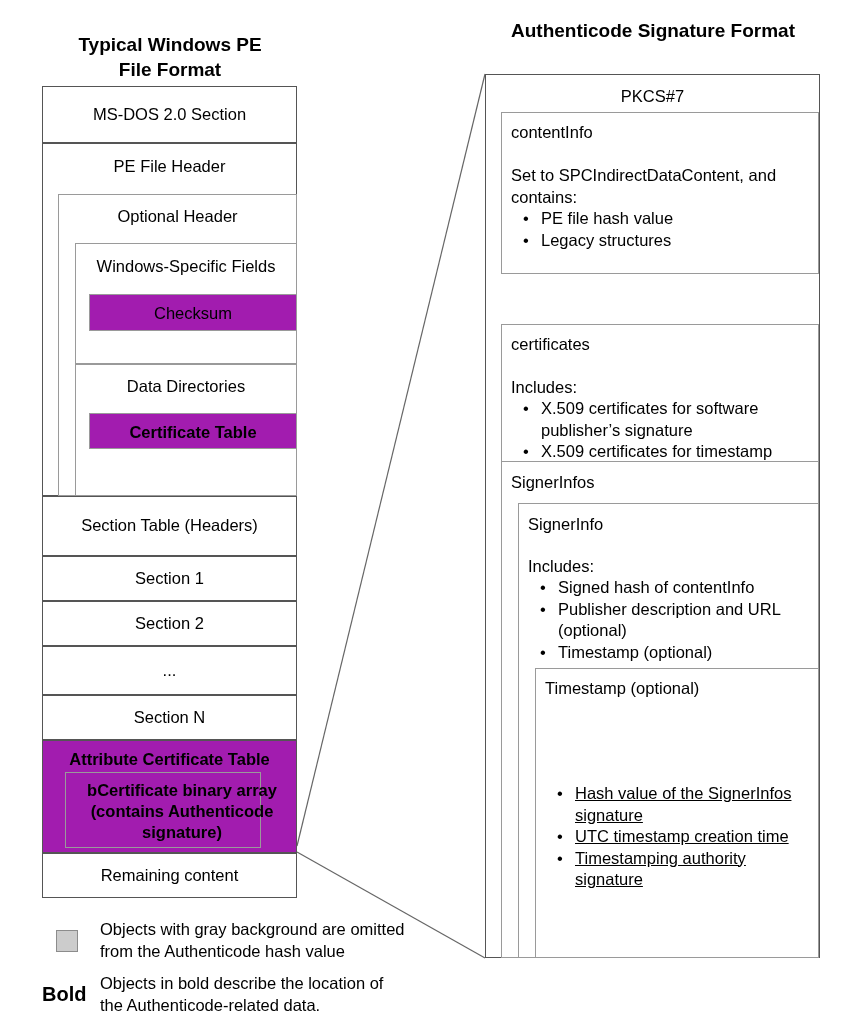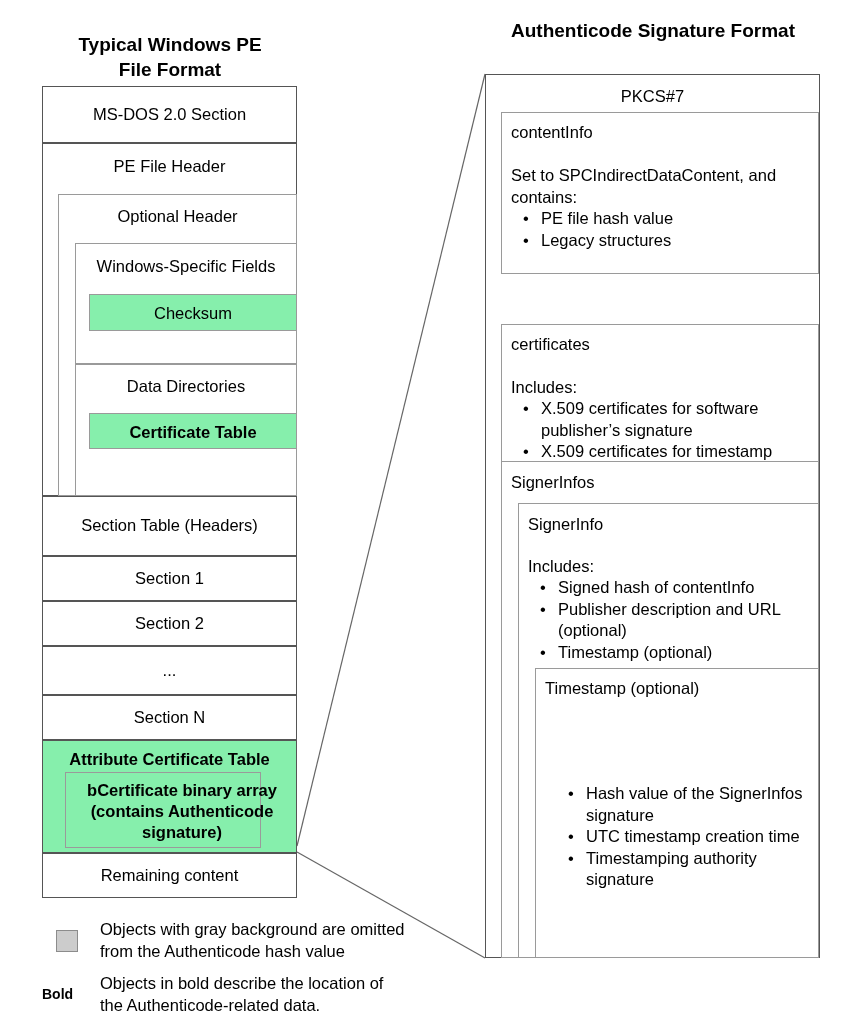--- a/index.html
+++ b/index.html
@@ -34,21 +34,21 @@
 
   
   .box {
     border: 1px solid #9a9a9a;
     background: #ffffff;
   }
   .box-dark {
     border: 1px solid #555555;
   }
   .gray {
-    background: #86efac;
+    background: #a21caf;
   }
   .label-center {
     width: 100%;
     text-align: center;
     font-size: 16.5px;
     line-height: 20px;
   }
   .bold { font-weight: bold; }
 
   
@@ -95,21 +95,21 @@
     font-size: 16.5px;
     line-height: 21.5px;
   }
   .legend-swatch {
     width: 22px;
     height: 22px;
     background: #cccccc;
     border: 1px solid #8c8c8c;
   }
   .legend-bold {
-    font-size: 14px;
+    font-size: 20px;
     font-weight: bold;
     line-height: 21.5px;
   }
 
   svg.connectors {
     position: absolute;
     left: 0; top: 0;
     width: 864px;
     height: 1024px;
     pointer-events: none;
@@ -237,20 +237,20 @@
     <div class="abs blk-body" style="left:9px; top:52px; width:280px;">Includes:</div>
     <ul class="bul abs" style="left:9px; top:73px; width:280px;">
       <li>Signed hash of contentInfo</li>
       <li>Publisher description and URL (optional)</li>
       <li>Timestamp (optional)</li>
     </ul>
   </div>
 
   <div class="abs box" style="left:535px; top:668px; width:284px; height:290px;">
     <div class="abs blk-title" style="left:9px; top:9px;">Timestamp (optional)</div>
-    <ul class="bul abs" style="left:20px; top:114px; width:262px;">
+    <ul class="bul abs" style="left:9px; top:114px; width:262px;text-decoration:underline;">
       <li>Hash value of the SignerInfos signature</li>
       <li>UTC timestamp creation time</li>
       <li>Timestamping authority signature</li>
     </ul>
   </div>
 
 </div>
 
 </body></html>

